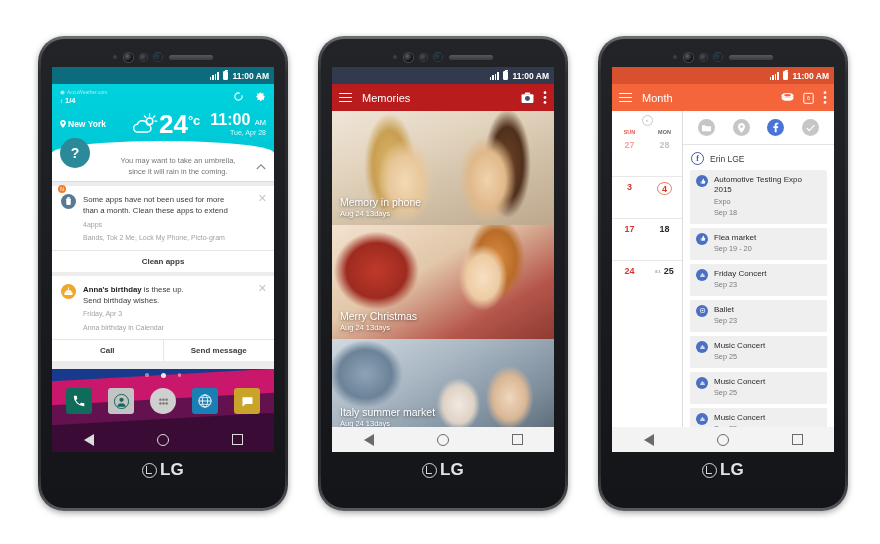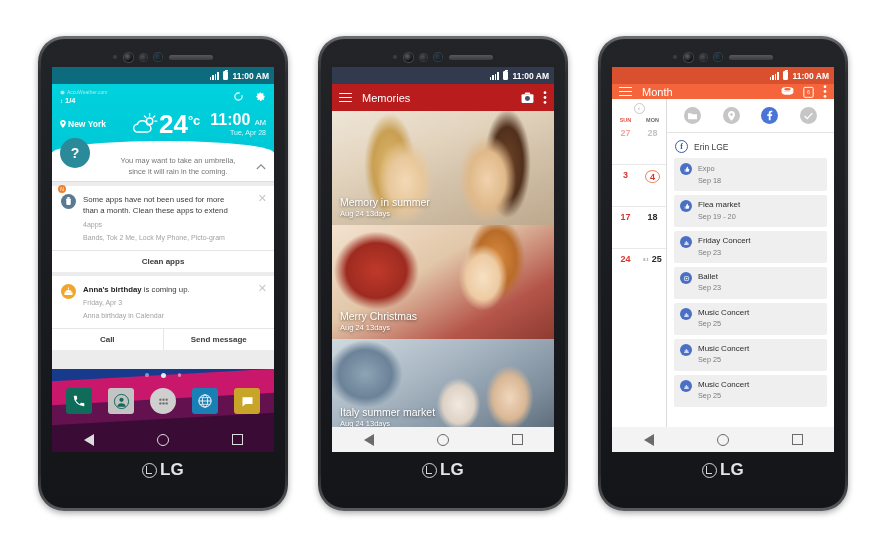--- a/index.html
+++ b/index.html
@@ -171,23 +171,23 @@
   }
   .ph3{ background:
       radial-gradient(ellipse 28px 34px at 57% 56%, #f3e9e0 0%, #ded2c6 55%, rgba(222,210,198,0) 78%),
       radial-gradient(ellipse 30px 40px at 80% 50%, #f0d7bd 0%, #d9b795 55%, rgba(217,183,149,0) 80%),
       radial-gradient(ellipse 44px 40px at 15% 30%, #8ea4b5 0%, #6b8298 60%, rgba(107,130,152,0) 85%),
       linear-gradient(150deg,#cfd9e0 0%,#aab8c4 35%,#7d8d9c 70%,#4d5a66 100%);
   }
 
   
   .p3 .statusbar{ background:#d8502e; }
-  .p3 .appbar{ background:#f4653c; height:15px; }
+  .p3 .appbar{ background:#f4653c; height:27px; }
   .cal-wrap{ display:flex; height:333px; }
-  .cal-left{ width:55px; background:#fff; border-right:1px solid #dcdcdc; flex:0 0 auto; }
+  .cal-left{ width:71px; background:#fff; border-right:1px solid #dcdcdc; flex:0 0 auto; }
   .cal-nav{ height:18px; display:flex; align-items:center; justify-content:center; }
   .cal-nav b{ width:11px;height:11px;border-radius:50%;border:1px solid #c9c9c9;
     display:flex;align-items:center;justify-content:center; color:#9a9a9a; font-size:6px; font-weight:normal;}
   .cal-hdr{ display:flex; }
   .cal-hdr div{ flex:1; text-align:center; font-size:5.5px; font-weight:bold; }
   .cal-hdr div:nth-child(1){ color:#e2564c; }
   .cal-hdr div:nth-child(2){ color:#6b6b6b; }
   .cal-row{ display:flex; height:auto; border-bottom:1px solid #e8e8e8; padding-top:5px; min-height:42px;}
   .cal-c{ flex:1; text-align:center; font-size:9px; font-weight:bold; position:relative; }
   .cal-c.sun{ color:#d6352b; }
@@ -342,22 +342,23 @@
               <span class="c-ic">
                 <svg width="15" height="15" viewBox="0 0 20 20">
                   <circle cx="10" cy="10" r="10" fill="#f0a62c"></circle>
                   <rect x="4.5" y="11" width="11" height="3.5" rx="1" fill="#fff"></rect>
                   <path d="M5.8 11c0-2 1.8-3 4.2-3s4.2 1 4.2 3z" fill="#fff"></path>
                   <rect x="9.4" y="4.5" width="1.2" height="3" fill="#fff"></rect>
                 </svg>
               </span>
               <div class="c-txt">
                 <div class="c-main">
-                  <b>Anna's birthday</b><span> is coming up.</span>
-                </div>
+                  <b>Anna's birthday</b><span> is these up.</span>
+                </div>
+                <div class="c-main">Send birthday wishes.</div>
                 <div class="c-sub">Friday, Apr 3</div>
                 <div class="c-sub">Anna birthday in Calendar</div>
               </div>
             </div>
             <div class="c-actions">
               <div class="c-act">Call</div>
               <div class="c-act">Send message</div>
             </div>
           </div>
 
@@ -475,21 +476,21 @@
               <svg width="4" height="13" viewBox="0 0 4 16">
                 <circle cx="2" cy="2" r="1.7" fill="#fff"></circle>
                   <circle cx="2" cy="8" r="1.7" fill="#fff"></circle>
                   <circle cx="2" cy="14" r="1.7" fill="#fff"></circle>
               </svg>
             </span>
           </div>
 
           <div class="memo ph1">
             <div class="memo-cap">
-              <div class="memo-t">Memory in summer</div>
+              <div class="memo-t">Memory in phone</div>
               <div class="memo-d">Aug 24 13days</div>
             </div>
           </div>
           <div class="memo ph2">
             <div class="memo-cap">
               <div class="memo-t">Merry Christmas</div>
               <div class="memo-d">Aug 24 13days</div>
             </div>
           </div>
           <div class="memo ph3" style="height:117px">
@@ -630,20 +631,21 @@
                 <span class="acct-nm">Erin LGE</span>
               </div>
 
               <div class="ev">
                 <span class="ev-ic">
                   <svg width="7" height="7" viewBox="0 0 12 12">
                       <path fill="#fff" d="M3 5.5h1.4V10H3zM5.2 5.2l1.6-3.4c.5-1 1.9-.5 1.7.6L8.2 4.5H10c.7 0 1.1.6.9 1.2l-1 3.6c-.1.5-.5.7-1 .7H5.2z"></path>
                     </svg>
                 </span>
                 <div>
+                  <div class="ev-t">Automotive Testing Expo 2015</div>
                   <div class="ev-s">Expo</div>
                   <div class="ev-s">Sep 18</div>
                 </div>
               </div>
 
               <div class="ev">
                 <span class="ev-ic">
                   <svg width="7" height="7" viewBox="0 0 12 12">
                       <path fill="#fff" d="M3 5.5h1.4V10H3zM5.2 5.2l1.6-3.4c.5-1 1.9-.5 1.7.6L8.2 4.5H10c.7 0 1.1.6.9 1.2l-1 3.6c-.1.5-.5.7-1 .7H5.2z"></path>
                     </svg>

